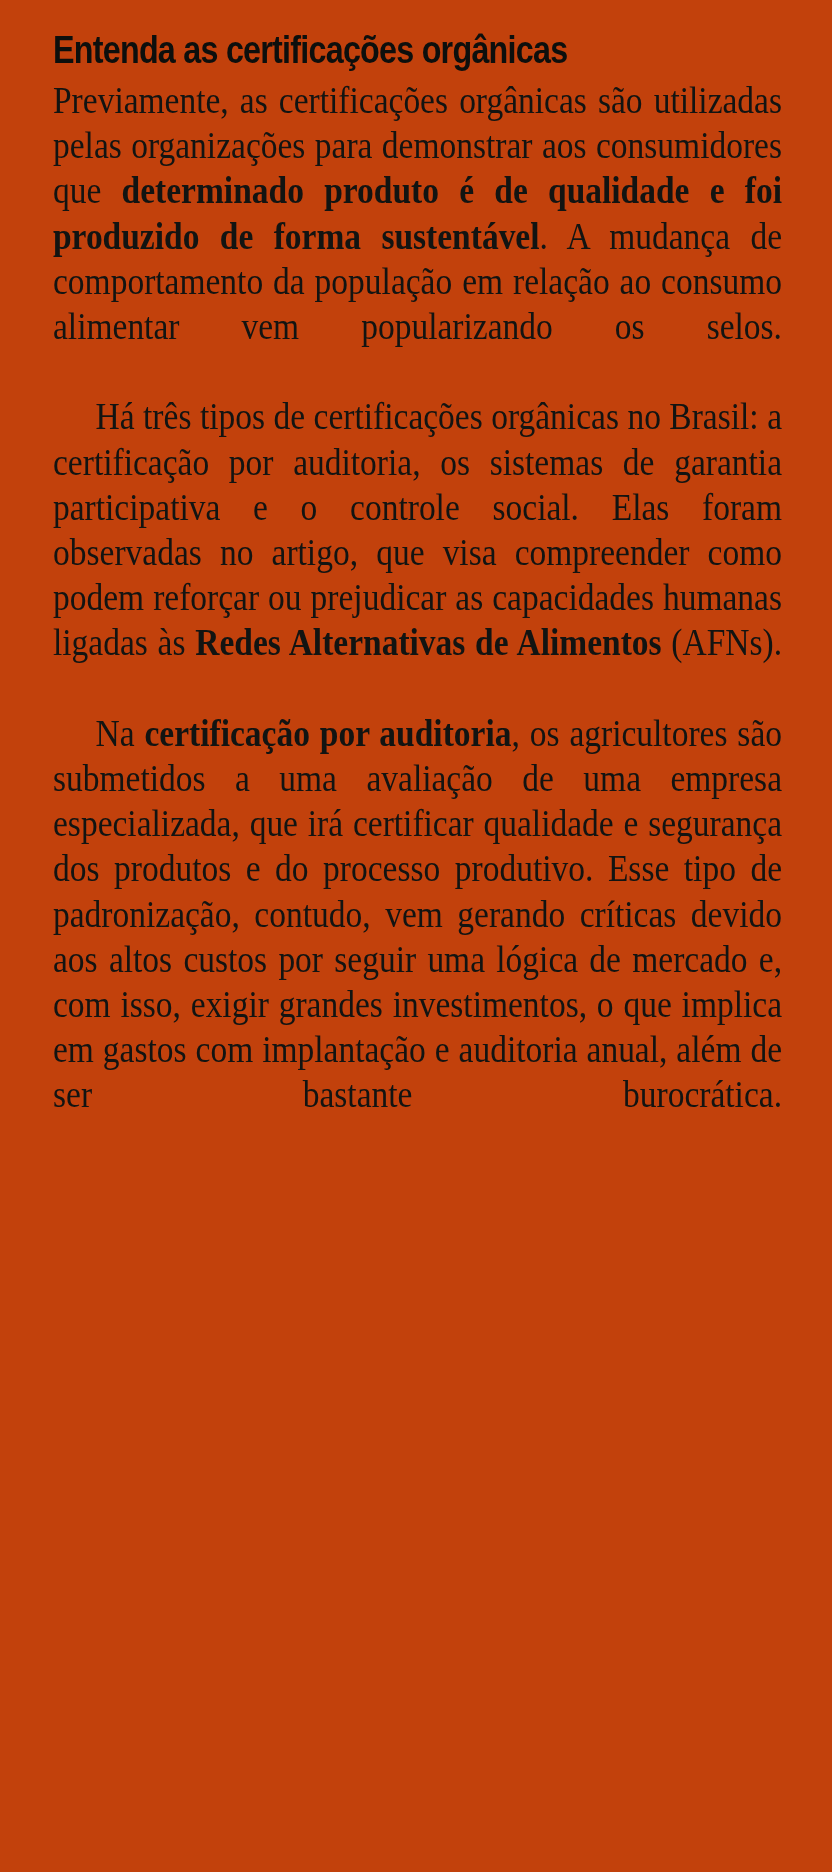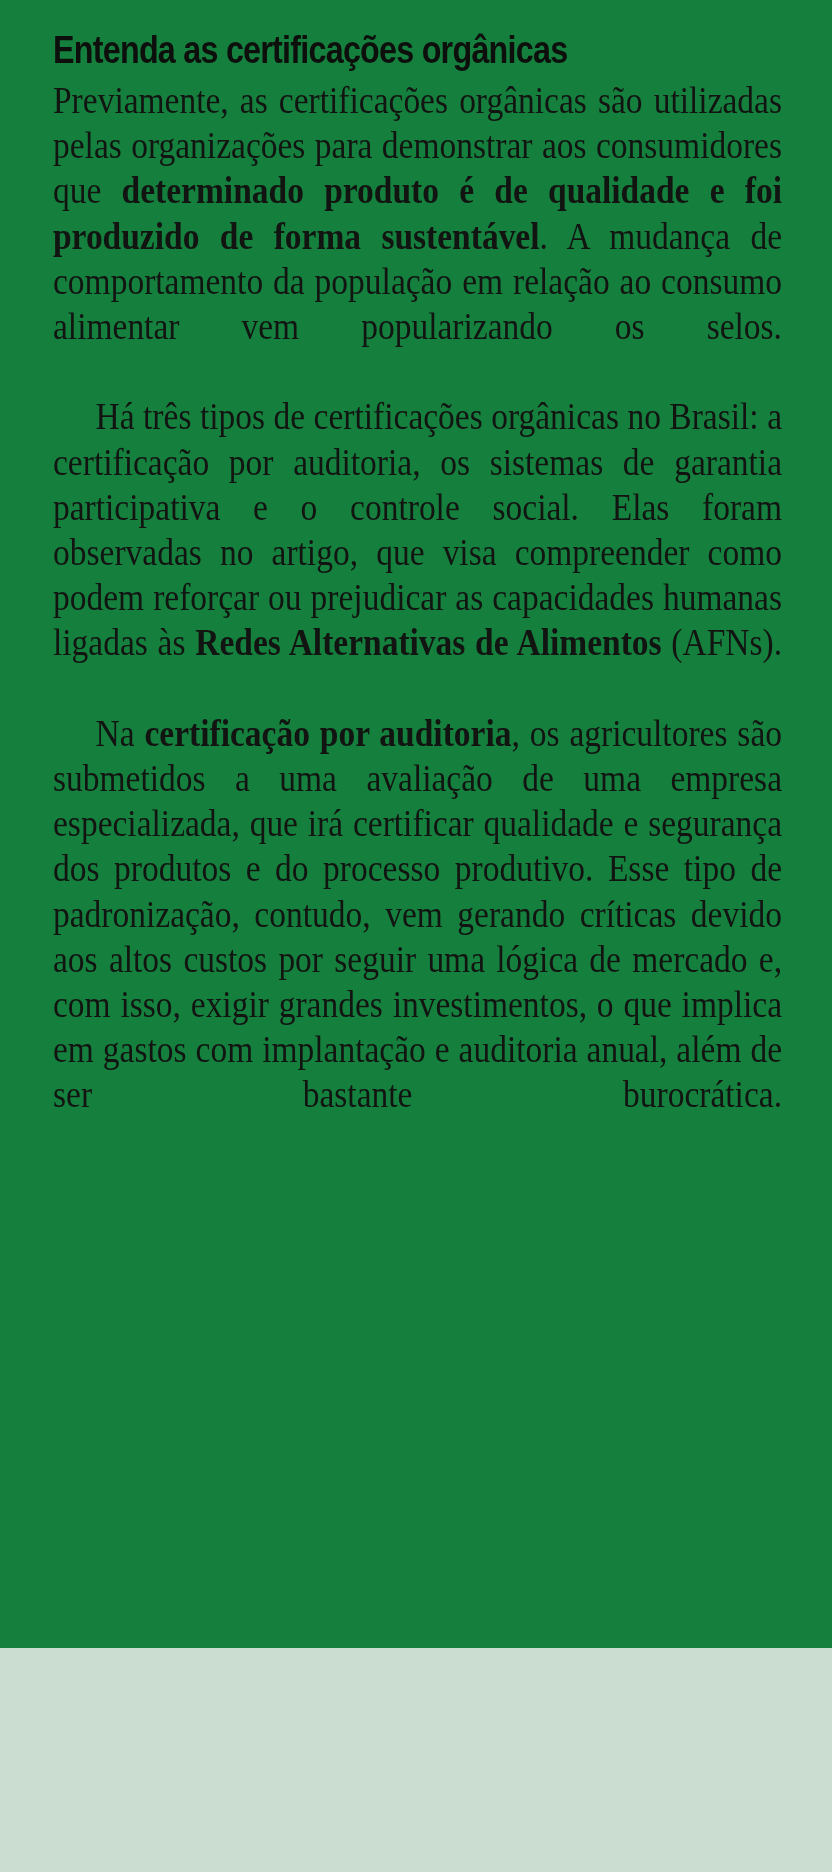--- a/index.html
+++ b/index.html
@@ -10,22 +10,22 @@
     width: 832px;
     height: 1872px;
     background: #cbdcd1;
     font-family: "Liberation Serif", serif;
     overflow: hidden;
   }
 
   .page {
     box-sizing: border-box;
     width: 832px;
-    height: 1648px;
-    background: #15803d;
+    height: 1872px;
+    background: #c2410c;
     padding: 28px 50px 0 53px;
   }
 
   .article-title {
     font-family: "Liberation Sans", sans-serif;
     font-weight: bold;
     font-size: 38px;
     line-height: 44px;
     letter-spacing: -0.9px;
     color: #0d0f0d;

